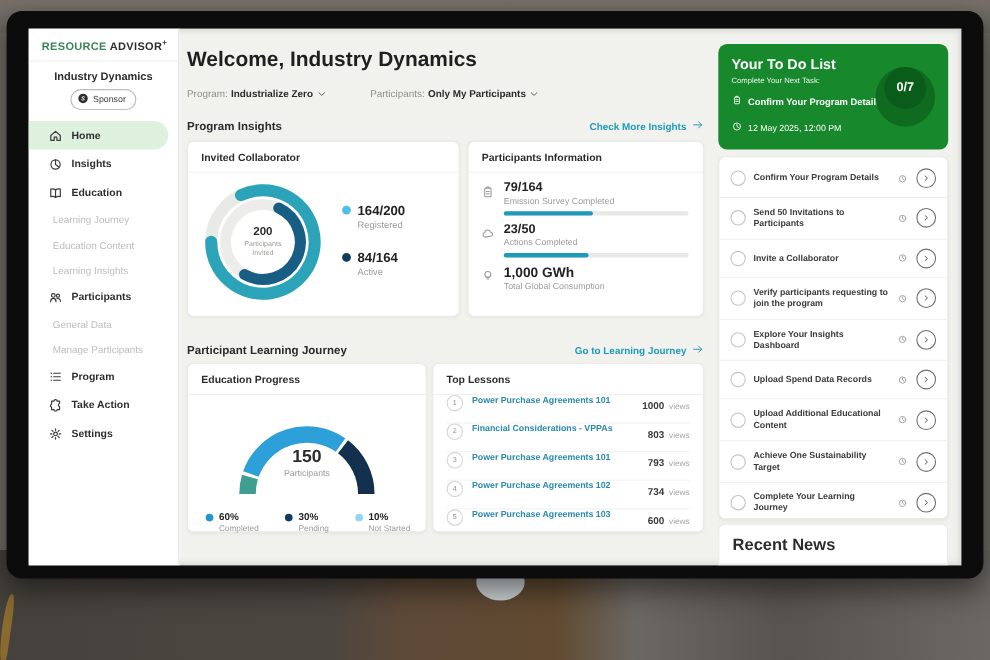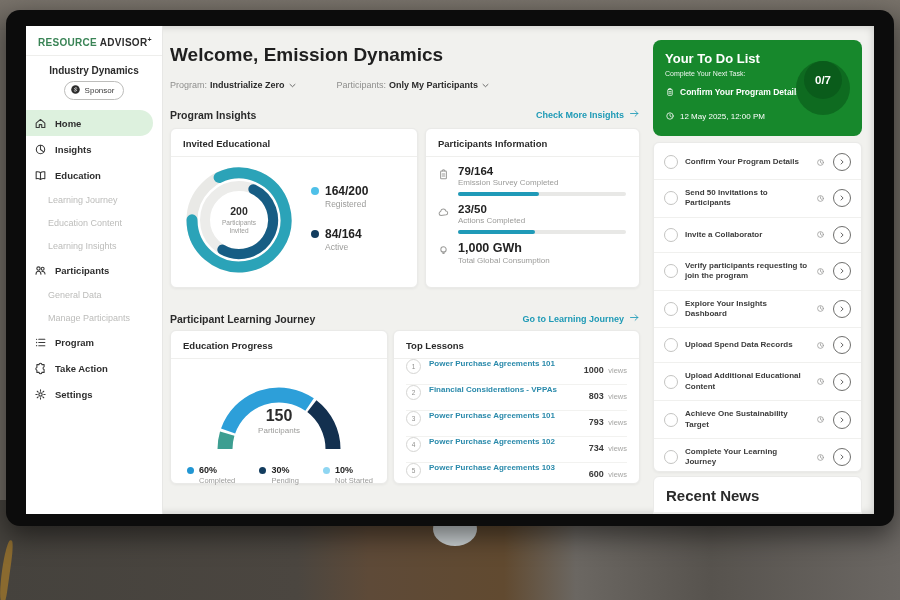--- a/index.html
+++ b/index.html
@@ -22,21 +22,21 @@
   .logo{padding:10px 0 7px 12px;border-bottom:1px solid #eeeeec;font-size:10px;font-weight:bold;letter-spacing:.3px;}
   .logo-res{color:#3a8456;}
   .logo-adv{color:#2c2c2c;}
   .logo-adv sup{font-size:7px;}
   .org{margin-top:9px;text-align:center;font-size:10px;font-weight:bold;color:#2b2b2b;}
   .badge-wrap{text-align:center;margin-top:5px;}
   .sponsor-badge{display:inline-flex;align-items:center;gap:4px;border:1px solid #bdbdbb;border-radius:10px;
                  padding:2px 9px 2px 5px;font-size:8px;color:#3a3a3a;background:#fff;}
   nav{margin-top:10px;}
   .nav-item{display:flex;align-items:center;gap:8px;cursor:pointer;}
-  .nav-item.main{height:26px;padding-left:8px;font-size:9.5px;font-weight:bold;color:#2e2e2e;text-align:center;}
+  .nav-item.main{height:26px;padding-left:18px;font-size:9.5px;font-weight:bold;color:#2e2e2e;text-align:center;}
   .nav-item.sub{height:23px;padding-left:22px;font-size:9px;color:#bcbcba;}
   .nav-item.active{background:#ddf1de;border-radius:0 14px 14px 0;margin-right:9px;}
   .nav-icon{display:inline-flex;width:13px;height:13px;}
   
   .page-title{position:absolute;left:144px;top:18px;font-size:19px;font-weight:bold;color:#1f1f1f;}
   .filters{position:absolute;left:144px;top:54px;display:flex;gap:40px;align-items:center;}
   .filter{display:flex;align-items:center;gap:3px;cursor:pointer;}
   .f-label{font-size:9px;color:#8f8f8d;}
   .f-value{font-size:9px;font-weight:bold;color:#2b2b2b;}
   .f-chev{display:inline-flex;margin-top:1px;}
@@ -230,21 +230,21 @@
               <svg width="13" height="13" viewBox="0 0 18 18" fill="none" stroke="#3a3a3a" stroke-width="1.5" stroke-linecap="round" stroke-linejoin="round" style="color:#3a3a3a">
                 <circle cx="9" cy="9" r="2.3"></circle>
                 <path d="M9 2.6 V4.4 M9 13.6 V15.4 M2.6 9 H4.4 M13.6 9 H15.4 M4.5 4.5 L5.8 5.8 M12.2 12.2 L13.5 13.5 M13.5 4.5 L12.2 5.8 M5.8 12.2 L4.5 13.5"></path>
               </svg>
             </span>
     <span class="nav-label">Settings</span>
   </div>
         </nav>
     </aside>
 
-    <div class="page-title">Welcome, Emission Dynamics</div>
+    <div class="page-title">Welcome, Industry Dynamics</div>
     <div class="filters">
       <div class="filter">
         <span class="f-label">Program:</span>
         <span class="f-value">Industrialize Zero</span>
         <span class="f-chev">
             <svg width="9" height="9" viewBox="0 0 18 18" fill="none" stroke="#333" stroke-width="1.4" stroke-linecap="round" stroke-linejoin="round" style="color:#333">
               <path d="M4 6.8 L9 11.4 L14 6.8"></path>
             </svg>
           </span>
       </div>
@@ -263,21 +263,21 @@
       <span class="sec-title">Program Insights</span>
       <span class="sec-link">
         <span>Check More Insights</span>
         <span><svg width="11" height="11" viewBox="0 0 18 18" fill="none" stroke="#1e9ab6" stroke-width="1.4" stroke-linecap="round" stroke-linejoin="round" style="color:#1e9ab6">
               <path d="M2.5 9 H14.5 M10 4.5 L14.5 9 L10 13.5"></path>
             </svg></span>
       </span>
     </div>
 
     <div class="card card-invited">
-      <div class="card-title">Invited Educational</div>
+      <div class="card-title">Invited Collaborator</div>
       <div class="invited-body">
         <div class="donut-wrap">
           <div id="invited-donut"><svg width="116" height="116">
                 <circle cx="58" cy="58" r="47" stroke="#e9e9e6" stroke-width="11" fill="none"></circle>
                 <path d="M 38.14 15.40 A 47 47 0 1 1 11.00 57.84" stroke="#2ba3b8" stroke-width="11" fill="none" stroke-linecap="round"></path>
                 <circle cx="58" cy="58" r="34" stroke="#ececea" stroke-width="10" fill="none"></circle>
                 <path d="M 72.37 27.19 A 34 34 0 1 1 41.31 87.62" stroke="#175d84" stroke-width="10" fill="none" stroke-linecap="round"></path>
               </svg></div>
           <div class="donut-center">
             <span class="v">200</span>

